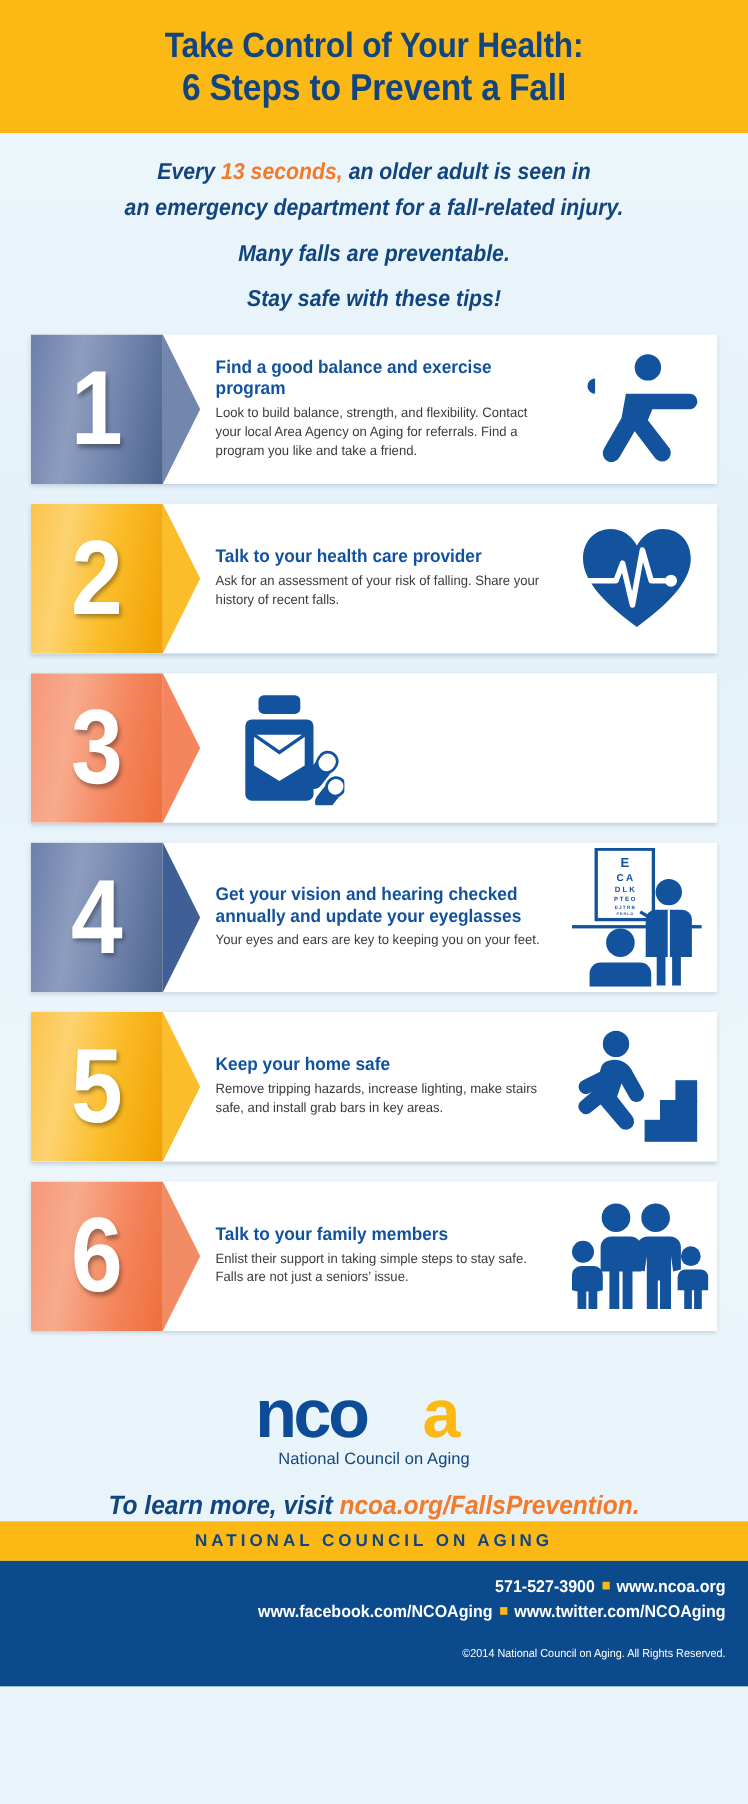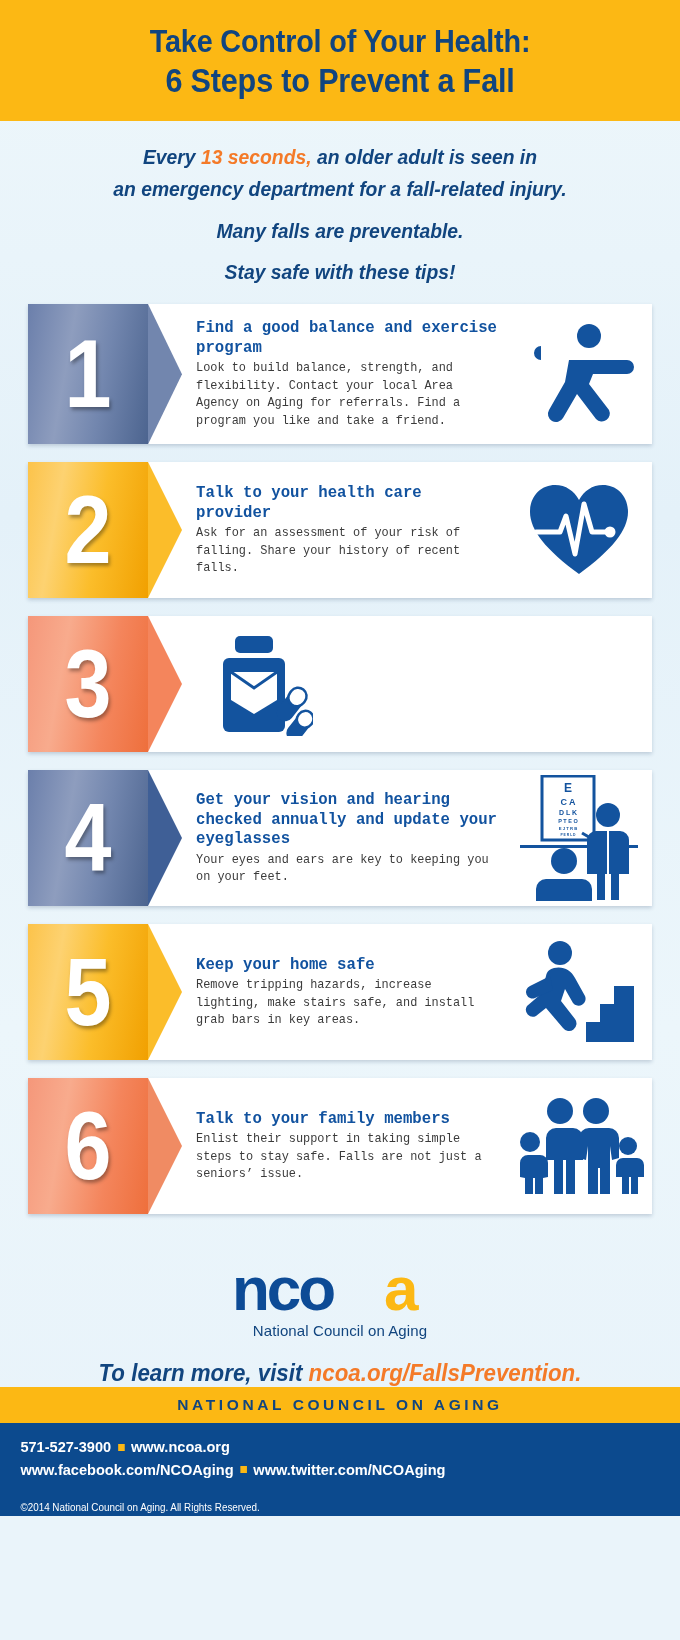--- a/index.html
+++ b/index.html
@@ -32,21 +32,21 @@
     box-shadow:0 2px 4px rgba(20,50,90,.20);display:flex;overflow:hidden;}
   .numblk{position:relative;width:120px;flex:0 0 120px;}
   .numfill{position:absolute;inset:0;}
   .arrow{position:absolute;top:0;right:-34px;width:34px;height:100%;}
   .arrow svg{display:block;width:34px;height:100%;}
   .num{position:absolute;inset:0;display:flex;align-items:center;justify-content:center;
     color:#fff;font-size:96px;font-weight:bold;line-height:1;
     text-shadow:2px 3px 4px rgba(0,0,0,.34);
     transform:scaleX(0.88);transform-origin:center;}
   .content{flex:1;padding:14px 8px 14px 48px;display:flex;align-items:center;}
-  .txt{flex:1;font-family:Liberation Mono, monospace;}
+  .txt{flex:1;}
   .h{margin:0 0 3px;color:#11529f;font-weight:bold;font-size:16.5px;line-height:1.18;
      transform:scaleX(0.95);transform-origin:left center;}
   .b{margin:0;color:#3b3b3b;font-size:12.4px;line-height:1.42;
      transform:scaleX(0.96);transform-origin:left center;}
   .art{flex:0 0 130px;height:108px;display:flex;align-items:center;justify-content:center;}
   .art svg{display:block;}
 
   
   .c-blue .numfill{background:linear-gradient(100deg,#6b7fab 0%,#8e9dbe 34%,#7286ae 62%,#4c648f 100%);}
   .c-gold .numfill{background:linear-gradient(100deg,#fcc34a 0%,#fdd271 26%,#fbbd2a 58%,#f1a000 100%);}
@@ -55,21 +55,21 @@
   
   .logoWrap{text-align:center;padding:26px 0 4px;}
   .ncoa{font-size:0;line-height:0;}
   .tag{margin:4px 0 0;color:#11457f;font-size:15px;letter-spacing:.1px;}
   .learn{text-align:center;margin:16px 0 0;color:#11457f;font-weight:bold;font-style:italic;
     font-size:24px;transform:scaleX(0.93);transform-origin:center;}
 
   
   .band{background:#fcb814;text-align:center;padding:9px 0;}
   .band span{color:#11457f;font-weight:bold;font-size:15.5px;letter-spacing:3.6px;}
-  .foot{background:#0c4a8e;text-align:left;padding:13px 0 3px;}
+  .foot{background:#0c4a8e;text-align:right;padding:13px 0 24px;}
   .foot .r{color:#fff;font-weight:bold;font-size:15.5px;line-height:1.45;
     transform:scaleX(0.94);transform-origin:center;}
   .sq{display:inline-block;width:7px;height:7px;background:#fcb814;vertical-align:middle;
     margin:0 7px 2px;}
   .copy{color:#fff;font-size:10.5px;margin-top:20px;transform:scaleX(0.94);
     transform-origin:center;}
 </style>
 </head>
 <body>
 

